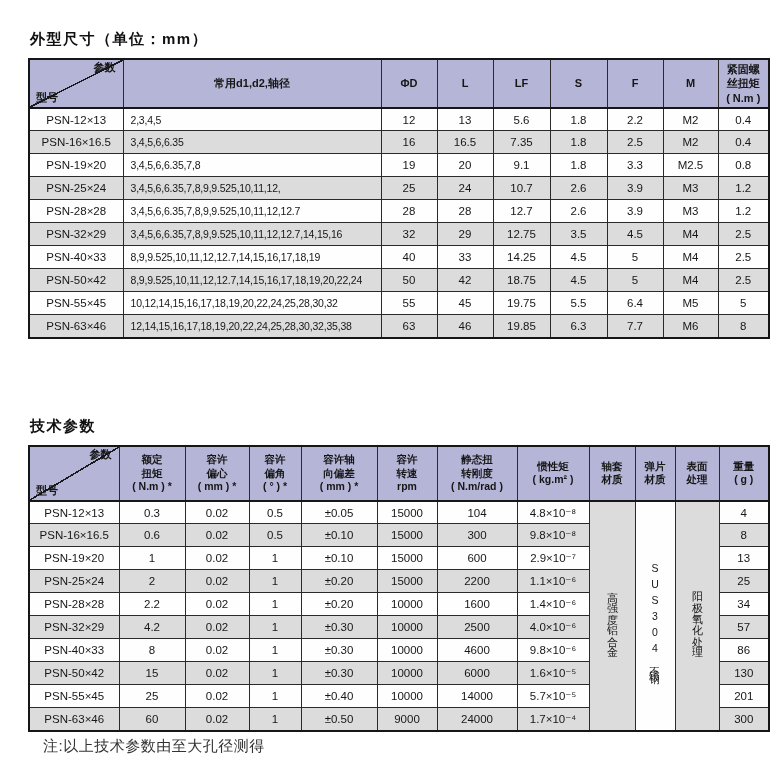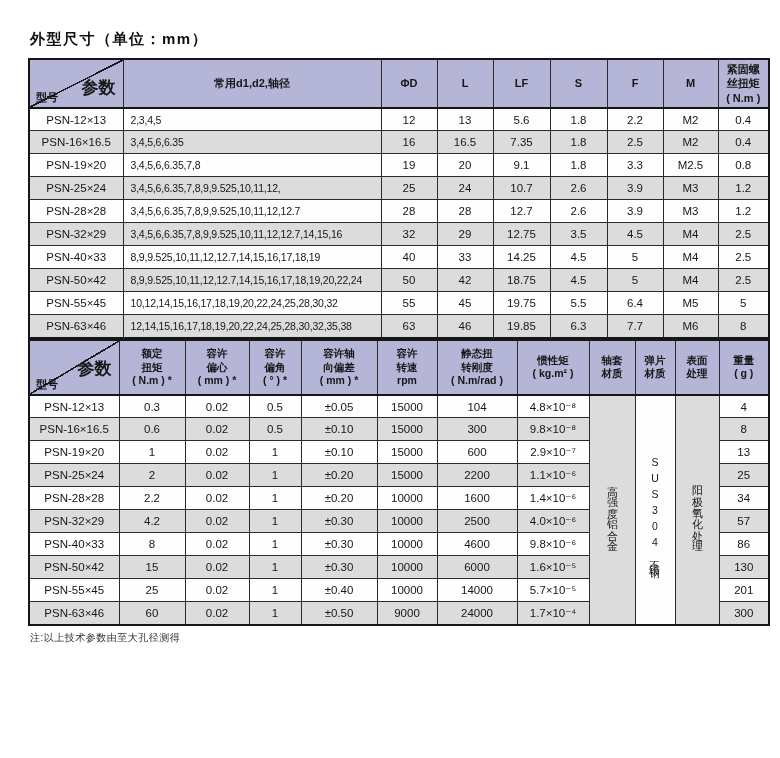--- a/index.html
+++ b/index.html
@@ -66,40 +66,40 @@
 
   
   th.diag {
     position: relative;
     background-image: linear-gradient(to bottom right,
       transparent calc(50% - 0.8px),
       #1a1a1a calc(50% - 0.8px),
       #1a1a1a calc(50% + 0.8px),
       transparent calc(50% + 0.8px));
   }
-  th.diag .corner-top { position: absolute; top: 17px; right: 7px; font-size: 17px; }
+  th.diag .corner-top { position: absolute; top: 0; right: 7px; font-size: 11px; }
   th.diag .corner-bottom { position: absolute; bottom: 3px; left: 6px; font-size: 11px; }
 
   
   td.vert {
     writing-mode: vertical-rl;
     text-orientation: upright;
     font-size: 11px;
     letter-spacing: 11px;
     padding: 10px 0;
     text-align: center;
   }
   td.vert.tight { letter-spacing: 4px; font-size: 10.5px; }
   td.vert.shaded { background: var(--row-alt-bg, #dcdcdc) !important; }
   td.vert.plain { background: #fefefe !important; }
 
   .note {
-    font-size: 10px;
+    font-size: 15px;
     color: #333;
-    margin: 5px 0 0 2px;
+    margin: 5px 0 0 15px;
     letter-spacing: 0.5px;
   }
 </style>
 </head>
 <body>
 
 <div class="page">
 
   <h2 class="sec-title">外型尺寸（单位：mm）</h2>
 
@@ -240,20 +240,21 @@
           <td>46</td>
           <td>19.85</td>
           <td>6.3</td>
           <td>7.7</td>
           <td>M6</td>
           <td>8</td>
         </tr>
       </tbody>
   </table>
 
+  <h2 class="sec-title second">技术参数</h2>
 
   <table class="t2">
     <colgroup>
       <col style="width:90px">
         <col style="width:66px">
         <col style="width:64px">
       <col style="width:52px">
         <col style="width:76px">
         <col style="width:60px">
       <col style="width:80px">

